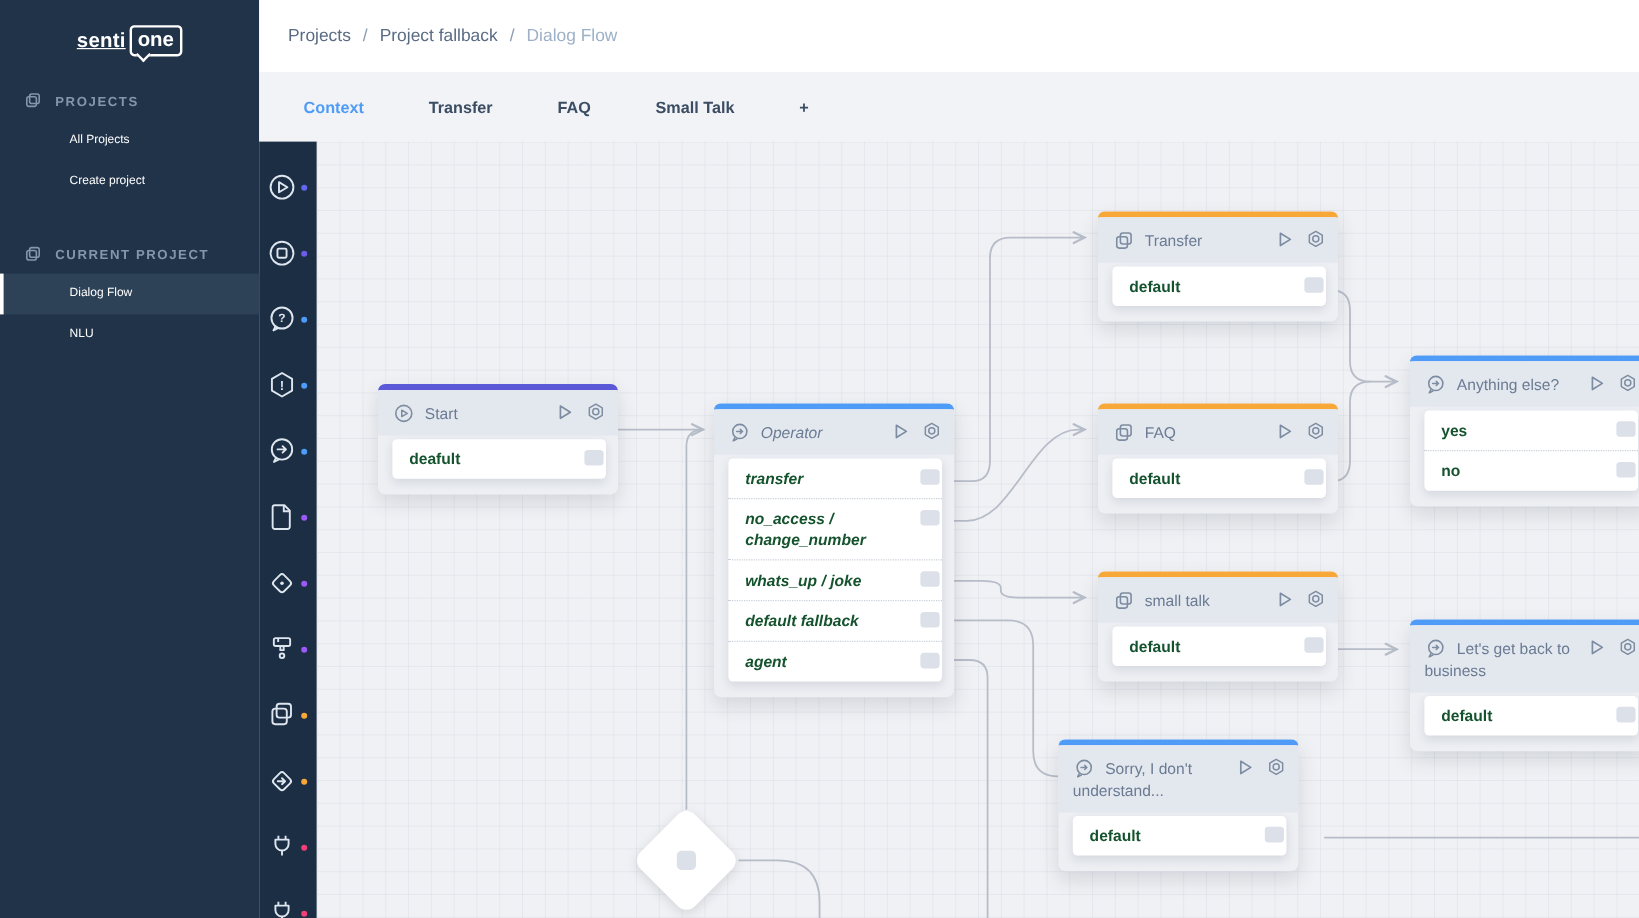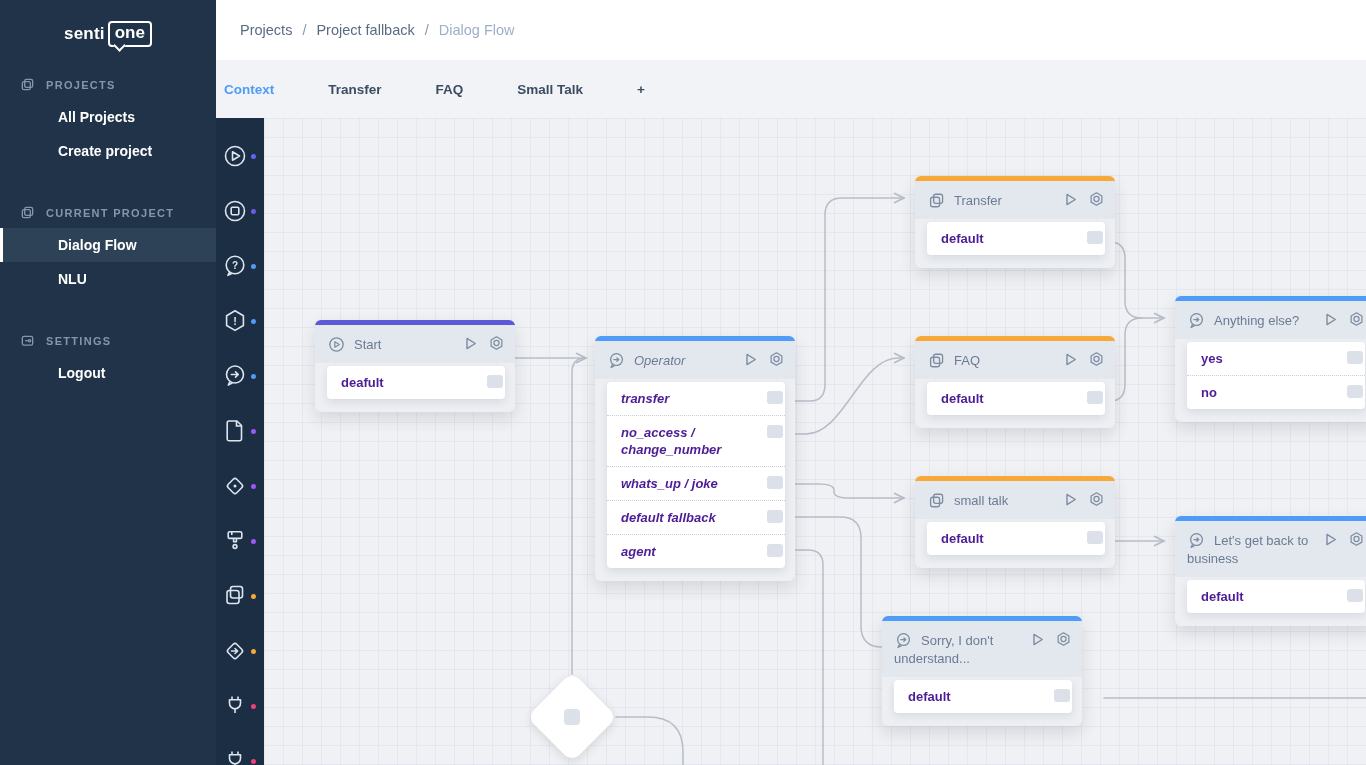--- a/index.html
+++ b/index.html
@@ -3,37 +3,37 @@
 <meta charset="utf-8">
 <style>
   * { box-sizing: border-box; margin: 0; padding: 0; }
   html,body { width:1366px; height:765px; overflow:hidden; }
   body { font-family:"Liberation Sans", sans-serif; background:#fff; }
   .app { display:flex; width:1366px; height:765px; }
 
   
   .sidebar { width:216px; background:#213349; flex-shrink:0; display:flex; flex-direction:column; }
   .logo { height:56px; display:flex; align-items:center; justify-content:center; gap:3px; margin-top:6px; }
-  .logo-senti { color:#fff; font-size:17px; font-weight:700; letter-spacing:.2px; }
+  .logo-senti { color:#fff; font-size:17px; font-weight:700; letter-spacing:.2px;text-decoration:underline; }
   .logo-one { position:relative; color:#fff; font-size:17px; font-weight:700; border:2px solid #fff; border-radius:4px; padding:0 5px 2px 5px; }
   .logo-one::after { content:''; position:absolute; left:5px; bottom:-5px; width:7px; height:7px; background:#213349; border-left:2px solid #fff; border-bottom:2px solid #fff; transform:rotate(-45deg); }
   .side-section { margin-top:8px; margin-bottom:22px; }
   .sec-header { height:30px; display:flex; align-items:center; gap:11px; padding-left:20px; color:#8496ad; font-size:11px; font-weight:700; letter-spacing:1.3px; }
   .sec-header svg { flex-shrink:0; }
-  .side-item { height:34px; line-height:34px; padding-left:58px; color:#fff; font-size:14px; font-weight:700; cursor:pointer; }
+  .side-item { height:34px; line-height:34px; padding-left:58px; color:#fff; font-size:10px; font-weight:400; cursor:pointer; }
   .side-item.active { background:#2e4257; border-left:3px solid #fff; padding-left:55px; }
 
   
   .main { flex:1; display:flex; flex-direction:column; min-width:0; }
   .topbar { height:60px; background:#fff; display:flex; align-items:center; padding-left:24px; }
   .crumbs { display:flex; align-items:center; gap:10px; font-size:14.5px; }
   .crumb { color:#5a6b84; cursor:pointer; }
   .crumb.current { color:#9db0c7; }
   .crumb-sep { color:#8a9ab0; }
-  .tabsbar { height:58px; background:#f1f3f6; display:flex; align-items:center; padding-left:8px; gap:54px; }
+  .tabsbar { height:58px; background:#f1f3f6; display:flex; align-items:center; padding-left:37px; gap:54px; }
   .tab { font-size:13.5px; font-weight:700; color:#3c4d63; cursor:pointer; }
   .tab.active { color:#4f9cf8; }
 
   
   .workarea { flex:1; display:flex; min-height:0; }
   .iconstrip { width:48px; background:#1c2e44; flex-shrink:0; display:flex; flex-direction:column; align-items:stretch; padding-top:24px; gap:27px; overflow:hidden; }
   .strip-item { position:relative; height:28px; flex-shrink:0; cursor:pointer; }
   .strip-item svg { position:absolute; left:5px; top:0; }
   .strip-dot { position:absolute; left:35px; top:11.5px; width:5px; height:5px; border-radius:50%; }
 
@@ -47,21 +47,21 @@
   
   .node { position:absolute; width:200px; border-radius:6px; border-top:5px solid #4f9cf8;
     background:#edeff3; box-shadow:0 7px 16px rgba(45,55,75,.14); }
   .node-header { position:relative; background:#e3e8ef; border-radius:1px 1px 0 0;
     padding:10px 56px 9px 12px; font-size:13px; line-height:18px; color:#6b7b93; }
   .n-icon { display:inline-block; width:19px; height:19px; vertical-align:-5px; margin-right:8px; color:#7d8ca1; }
   .hdr-actions { position:absolute; right:10px; top:10px; display:flex; gap:9px; color:#7d8ca1; }
   .act { width:17px; height:17px; cursor:pointer; }
   .node-body { padding:3px 10px 13px 12px; }
   .rows-card { background:#fff; border-radius:4px; box-shadow:0 3px 8px rgba(45,55,75,.12); }
-  .row { position:relative; padding:8px 30px 8px 14px; font-size:13px; line-height:17px; font-weight:700; color:#4c1d95; cursor:pointer; }
+  .row { position:relative; padding:8px 30px 8px 14px; font-size:13px; line-height:17px; font-weight:700; color:#14532d; cursor:pointer; }
   .row:not(:last-child) { border-bottom:1px dotted #c9d0da; }
   .conn { position:absolute; right:2px; top:9px; width:16px; height:13px; background:#dbe0e9; border-radius:3px; cursor:pointer; }
 
   .diamond { position:absolute; left:276px; top:567px; width:64px; height:64px; background:#fff;
     border-radius:10px; transform:rotate(45deg); box-shadow:2px 2px 10px rgba(45,55,75,.15); cursor:pointer; }
   .diamond-core { position:absolute; left:24px; top:24px; width:16px; height:16px; background:#dbe0e9; border-radius:4px; transform:rotate(-45deg); }
 </style>
 </head>
 <body>
 
@@ -119,33 +119,20 @@
             <rect x="5" y="2.5" width="8.5" height="8.5" rx="1.8"></rect>
               <rect x="2.5" y="5" width="8.5" height="8.5" rx="1.8"></rect>
           </svg>
         </span>
         <span>CURRENT PROJECT</span>
       </div>
       <div class="side-item active">Dialog Flow</div>
       <div class="side-item">NLU</div>
     </div>
 
-    <div class="side-section">
-      <div class="sec-header">
-        <span>
-          <svg width="15" height="15" viewBox="0 0 16 16" fill="none" stroke="#8496ad" stroke-width="1.4">
-            <rect x="2.5" y="3.5" width="11" height="9.5" rx="1.8"></rect>
-              <path d="M5.5 8.2 h3"></path>
-              <circle cx="10.2" cy="8.2" r="1.2"></circle>
-          </svg>
-        </span>
-        <span>SETTINGS</span>
-      </div>
-      <div class="side-item">Logout</div>
-    </div>
   </nav>
 
   <div class="main">
 
     <div class="topbar">
       <div class="crumbs">
         <span class="crumb">Projects</span>
         <span class="crumb-sep">/</span>
         <span class="crumb">Project fallback</span>
         <span class="crumb-sep">/</span>

